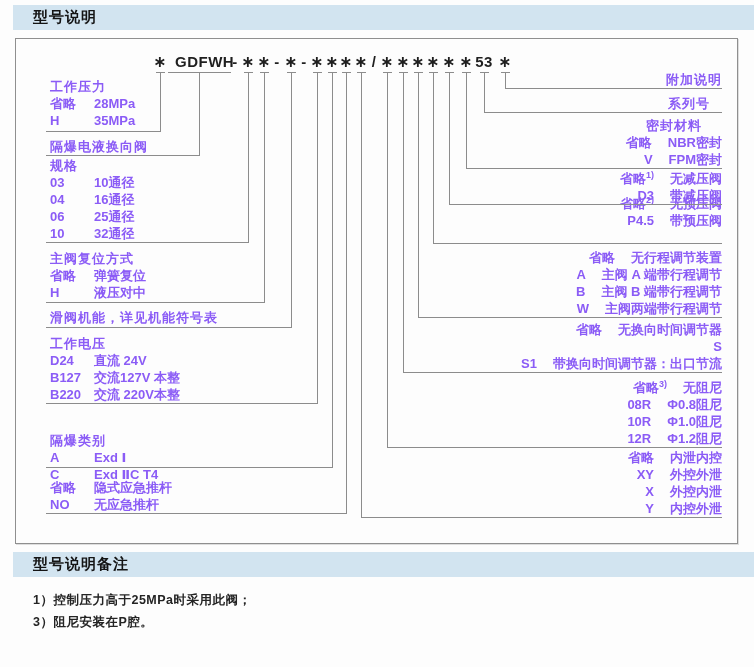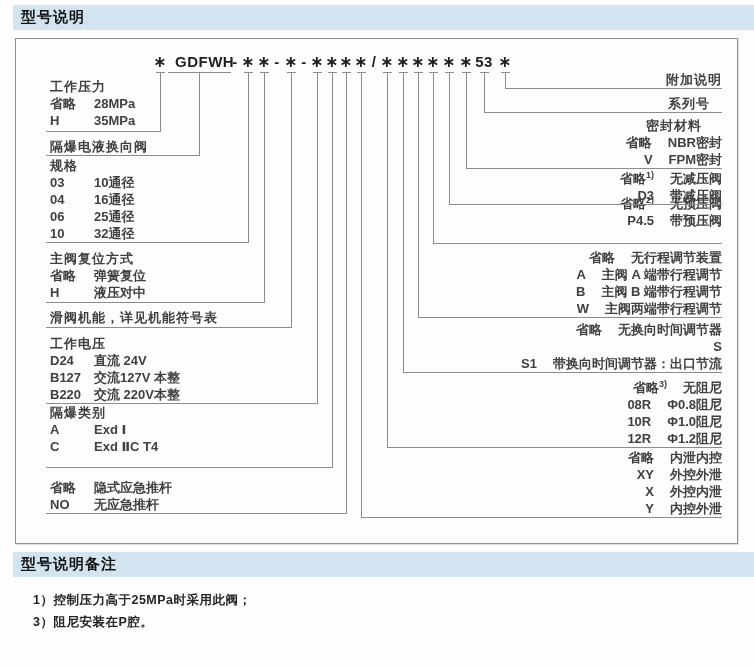--- a/index.html
+++ b/index.html
@@ -1,32 +1,32 @@
 <!DOCTYPE html>
 <html><head>
 <meta charset="utf-8">
 <style>
   html,body{margin:0;padding:0}
   body{width:754px;height:667px;background:#fdfdfd}
   .page{position:relative;width:754px;height:667px;overflow:hidden;background:#fdfdfd;
         font-family:"Liberation Sans","DejaVu Sans",sans-serif;color:#262626}
   .band{position:absolute;left:13px;width:741px;height:25px;background:#d2e4f0;
-        display:flex;align-items:center;padding-left:8px;box-sizing:border-box;
+        display:flex;align-items:center;padding-left:20px;box-sizing:border-box;
         font-size:15px;font-weight:bold;color:#141414;letter-spacing:1px}
   .band1{top:5px}
   .band2{top:552px}
   .box{position:absolute;left:15px;top:38px;width:721px;height:504px;
        border:1px solid #8f8f8f;background:transparent;box-shadow:1px 1px 0 rgba(0,0,0,.12)}
   .tok{position:absolute;top:53px;width:48px;height:18px;text-align:center;
        font-size:15px;font-weight:600;color:#1f1f1f;letter-spacing:.5px;line-height:18px}
   .tok.star{font-size:16px}
   .vline,.hline{position:absolute;background:#8c8c8c}
   .vline{width:1px}
   .hline{height:1px}
-  .grp{position:absolute;font-size:13px;font-weight:600;color:#404040;
+  .grp{position:absolute;font-size:13px;font-weight:600;color:#8b5cf6;
        line-height:17px;white-space:nowrap}
   .grp .hdr{letter-spacing:1px}
   .grp-l .row{display:flex}
   .grp-l .c{display:inline-block;width:44px}
   .grp-r{text-align:center}
   .grp-r .row{display:flex;justify-content:flex-end;gap:16px}
   .grp-r .hdr{letter-spacing:1px}
   sup{font-size:9px;line-height:0}
   .notes{position:absolute;left:33px;top:589px;font-size:12.5px;font-weight:600;
          color:#242424;line-height:22px;letter-spacing:.5px}
@@ -132,21 +132,21 @@
           <div class="d">交流127V 本整</div>
         </div>
         <div class="row">
           <div class="c"><span>B220</span></div>
           <div class="d">交流 220V本整</div>
         </div>
       </div>
       <div class="hline" style="left: 313px; top: 72px; width: 9px;"></div>
       <div class="vline" style="left: 317px; top: 72px; height: 331px;"></div>
       <div class="hline" style="left: 46px; top: 403px; width: 272px;"></div>
-      <div class="grp grp-l" style="top: 404px; left: 50px;">
+      <div class="grp grp-l" style="top: 432px; left: 50px;">
         <div class="hdr">隔爆类别</div>
         <div class="row">
           <div class="c"><span>A</span></div>
           <div class="d">Exd Ⅰ</div>
         </div>
         <div class="row">
           <div class="c"><span>C</span></div>
           <div class="d">Exd ⅡC T4</div>
         </div>
       </div>

